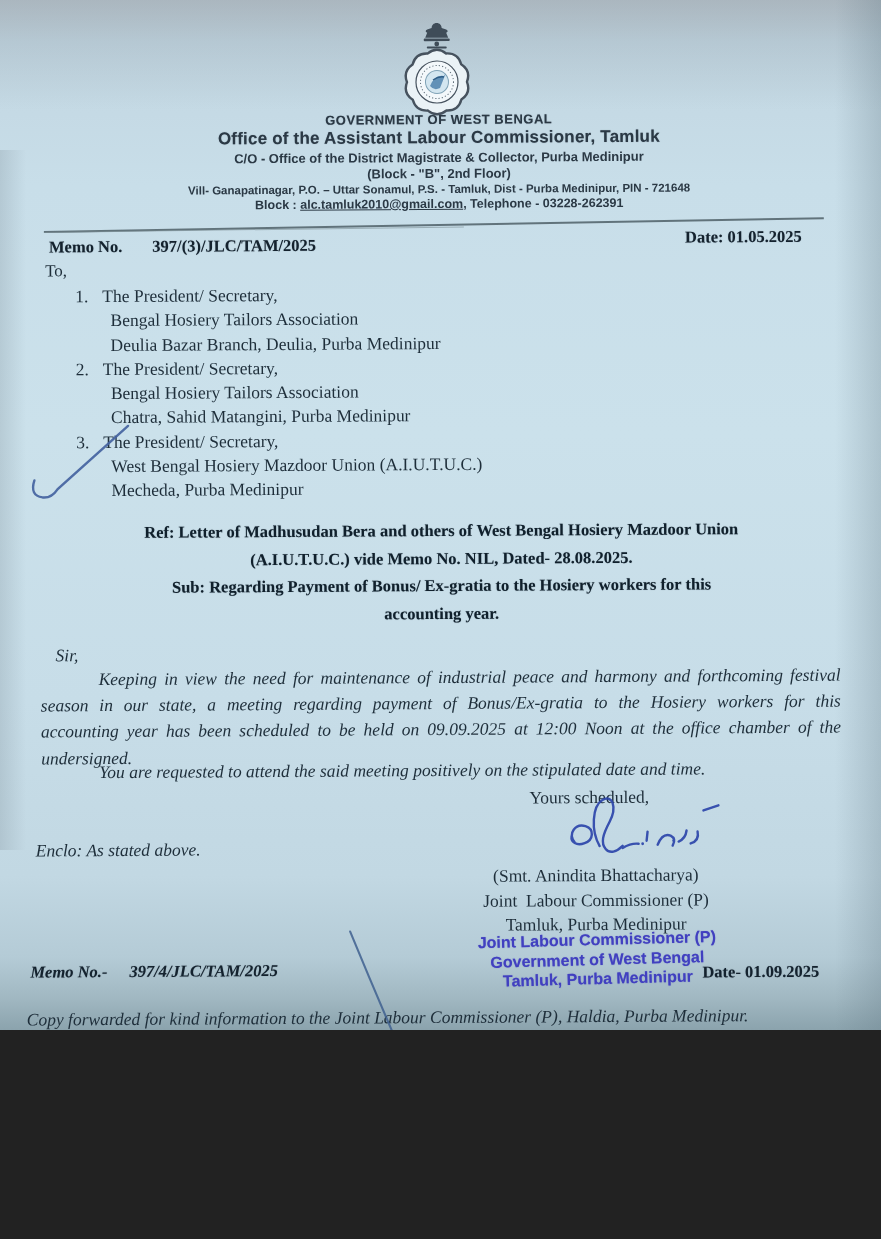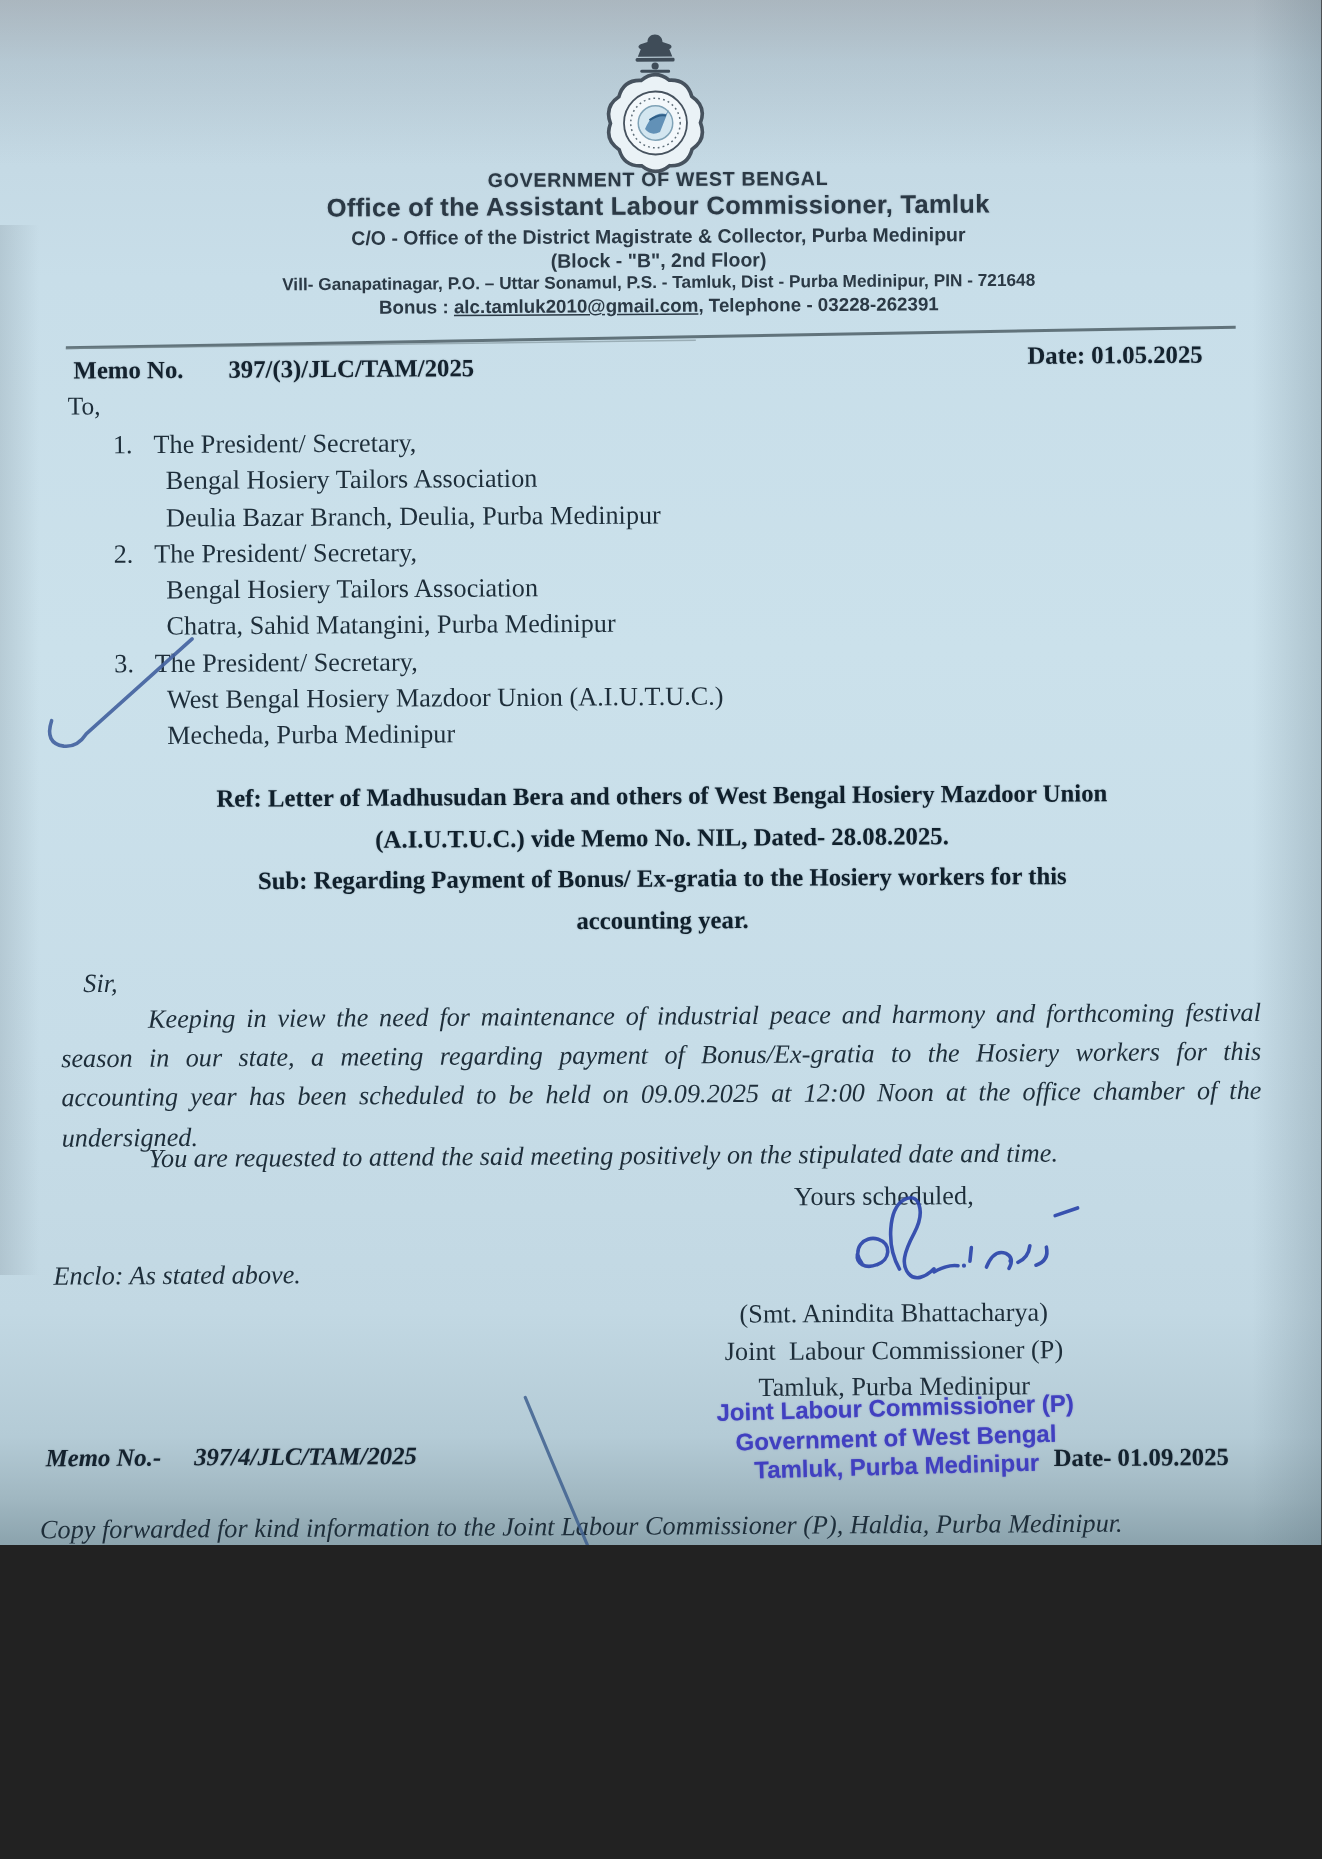--- a/index.html
+++ b/index.html
@@ -87,21 +87,21 @@
         <path d="M-4,-2 Q2,-6 7,-5" fill="none" stroke="#2e5e87" stroke-width="1.4"></path>
       </g>
     </svg>
 
     <div class="hdr">
       <div class="h-gov soft">GOVERNMENT OF WEST BENGAL</div>
       <div class="h-office soft">Office of the Assistant Labour Commissioner, Tamluk</div>
       <div class="h-co">C/O - Office of the District Magistrate &amp; Collector, Purba Medinipur</div>
       <div class="h-block">(Block - "B", 2nd Floor)</div>
       <div class="h-addr">Vill- Ganapatinagar, P.O. – Uttar Sonamul, P.S. - Tamluk, Dist - Purba Medinipur, PIN - 721648</div>
-      <div class="h-mail"><span>Bonus : </span><span class="email">alc.tamluk2010@gmail.com</span><span>, Telephone - 03228-262391</span></div>
+      <div class="h-mail"><span>Block : </span><span class="email">alc.tamluk2010@gmail.com</span><span>, Telephone - 03228-262391</span></div>
     </div>
 
     <div class="rule"></div>
     <div class="rule-echo"></div>
 
     <div class="memo-row soft">
       <span>Memo No.</span><span class="num">397/(3)/JLC/TAM/2025</span>
     </div>
     <div class="date-top soft">Date: 01.05.2025</div>
 

